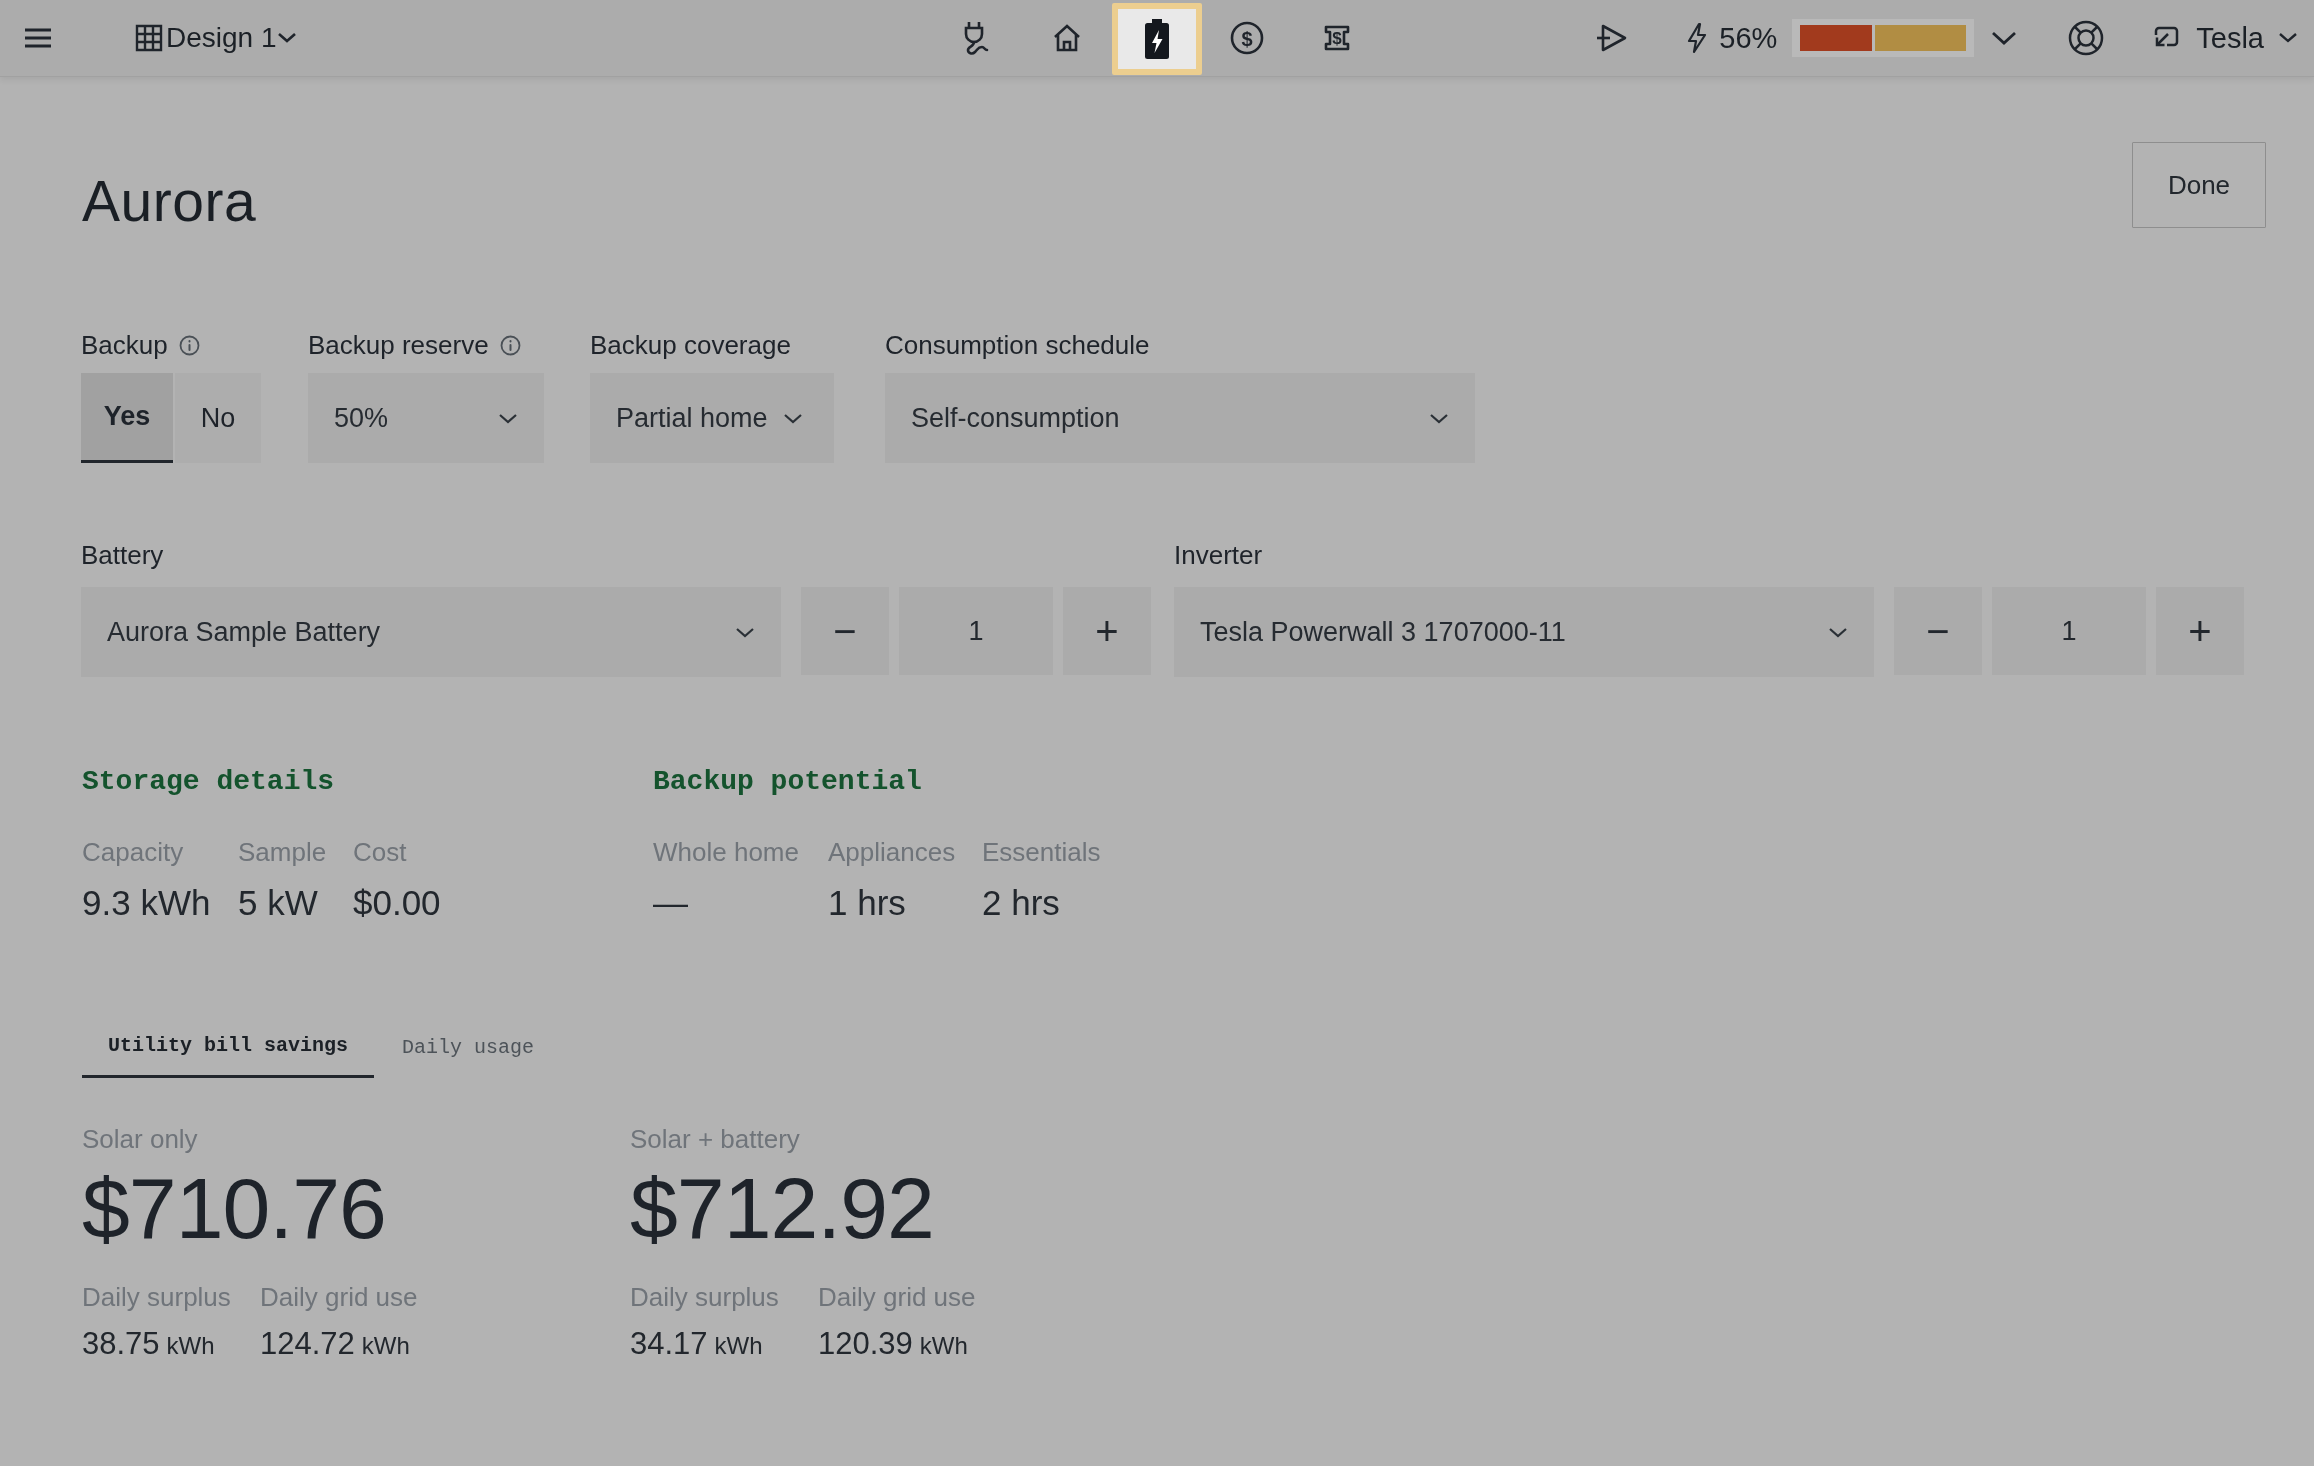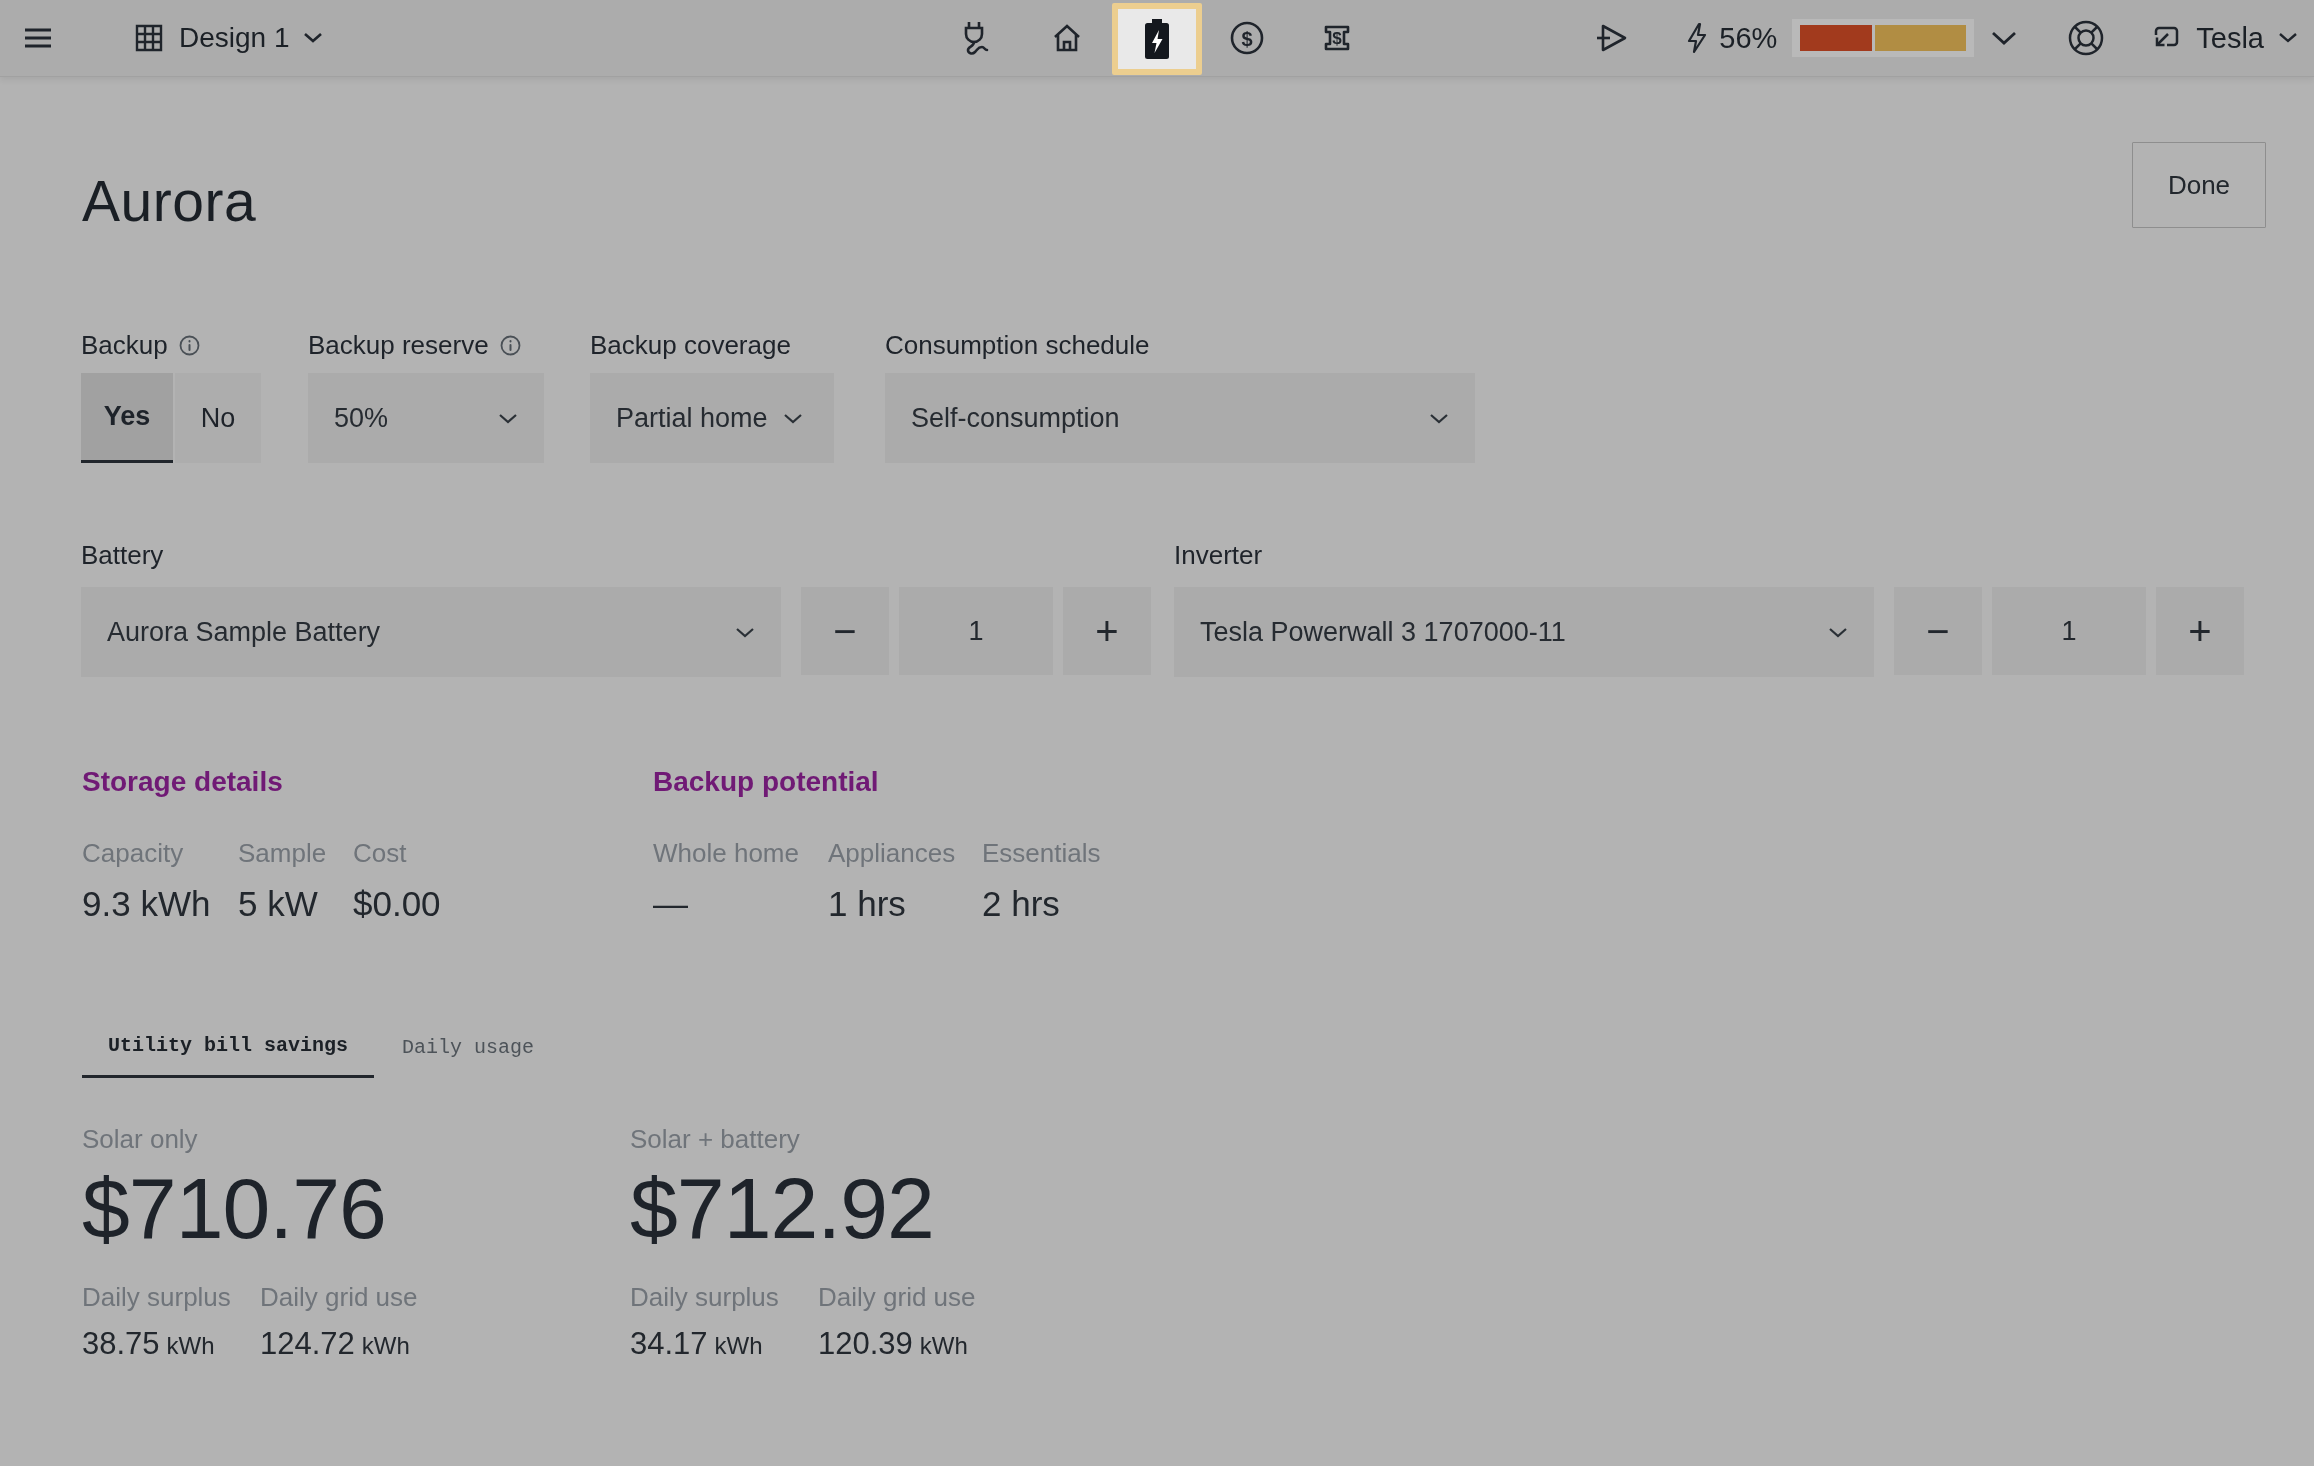--- a/index.html
+++ b/index.html
@@ -15,21 +15,21 @@
 
   
   .topbar{
     position:absolute; left:0; top:0; width:2314px; height:76px;
     background:#ACACAC;
     box-shadow:0 1px 0 #A1A1A1, 0 4px 6px rgba(0,0,0,.07);
     z-index:5;
   }
   .tb-left{ position:absolute; left:24px; top:0; height:76px; display:flex; align-items:center; }
   .iconbtn{ background:transparent; border:none; cursor:pointer; display:flex; align-items:center; justify-content:center; padding:0; }
-  .design-menu{ display:flex; align-items:center; gap:13px; margin-left:80px; cursor:pointer; }
+  .design-menu{ display:flex; align-items:center; margin-left:80px; cursor:pointer; }
   .design-label{ font-size:28px; color:#1B2026; }
 
   .tb-center{ position:absolute; left:50%; top:0; transform:translateX(-50%); height:76px; display:flex; align-items:center; }
   .tb-slot{ width:90px; height:76px; display:flex; align-items:center; justify-content:center; }
   .battery-tab{
     width:92px; height:72px; margin-top:2px;
     border:6px solid #ECCE8F; background:#E9E9E9; border-radius:2px;
     display:flex; align-items:center; justify-content:center;
   }
 
@@ -72,21 +72,21 @@
   .e-battery{ left:81px; } .e-inverter{ left:1174px; }
   .elabel{ font-size:26px; color:#1E232A; margin-bottom:16px; }
   .erow{ display:flex; gap:10px; height:88px; }
   .dd-equip{ width:700px; margin-right:10px; }
   .btn-step{ width:88px; background:#ABABAB; border:none; cursor:pointer; font-size:40px; font-weight:300; color:#22272D; display:flex; align-items:center; justify-content:center; font-family:inherit; }
   .qty{ width:154px; background:#ABABAB; display:flex; align-items:center; justify-content:center; font-size:27px; color:#22272D; }
 
   
   .details{ position:absolute; top:766px; }
   .d-storage{ left:82px; } .d-backup{ left:653px; }
-  .dtitle{ font-size:28px; font-weight:700; color:#701a75; }
+  .dtitle{ font-size:28px; font-weight:700; color:#14532d;font-family:Liberation Mono, monospace; }
   .dstats{ display:flex; margin-top:40px; }
   .d-storage .stat:nth-child(1){ width:156px; } .d-storage .stat:nth-child(2){ width:115px; }
   .d-backup .stat:nth-child(1){ width:175px; } .d-backup .stat:nth-child(2){ width:154px; }
   .slabel{ font-size:26px; color:#6F747A; }
   .sval{ font-size:35px; color:#22272D; margin-top:15px; }
 
   
   .tabs{ position:absolute; left:82px; top:1034px; display:flex; gap:24px; }
   .tab{ background:transparent; border:none; cursor:pointer; font-size:20px; padding:0 26px 18px; font-family:Liberation Mono, monospace; }
   .tab-active{ font-weight:700; color:#1B2026; border-bottom:3px solid #21262C; }

